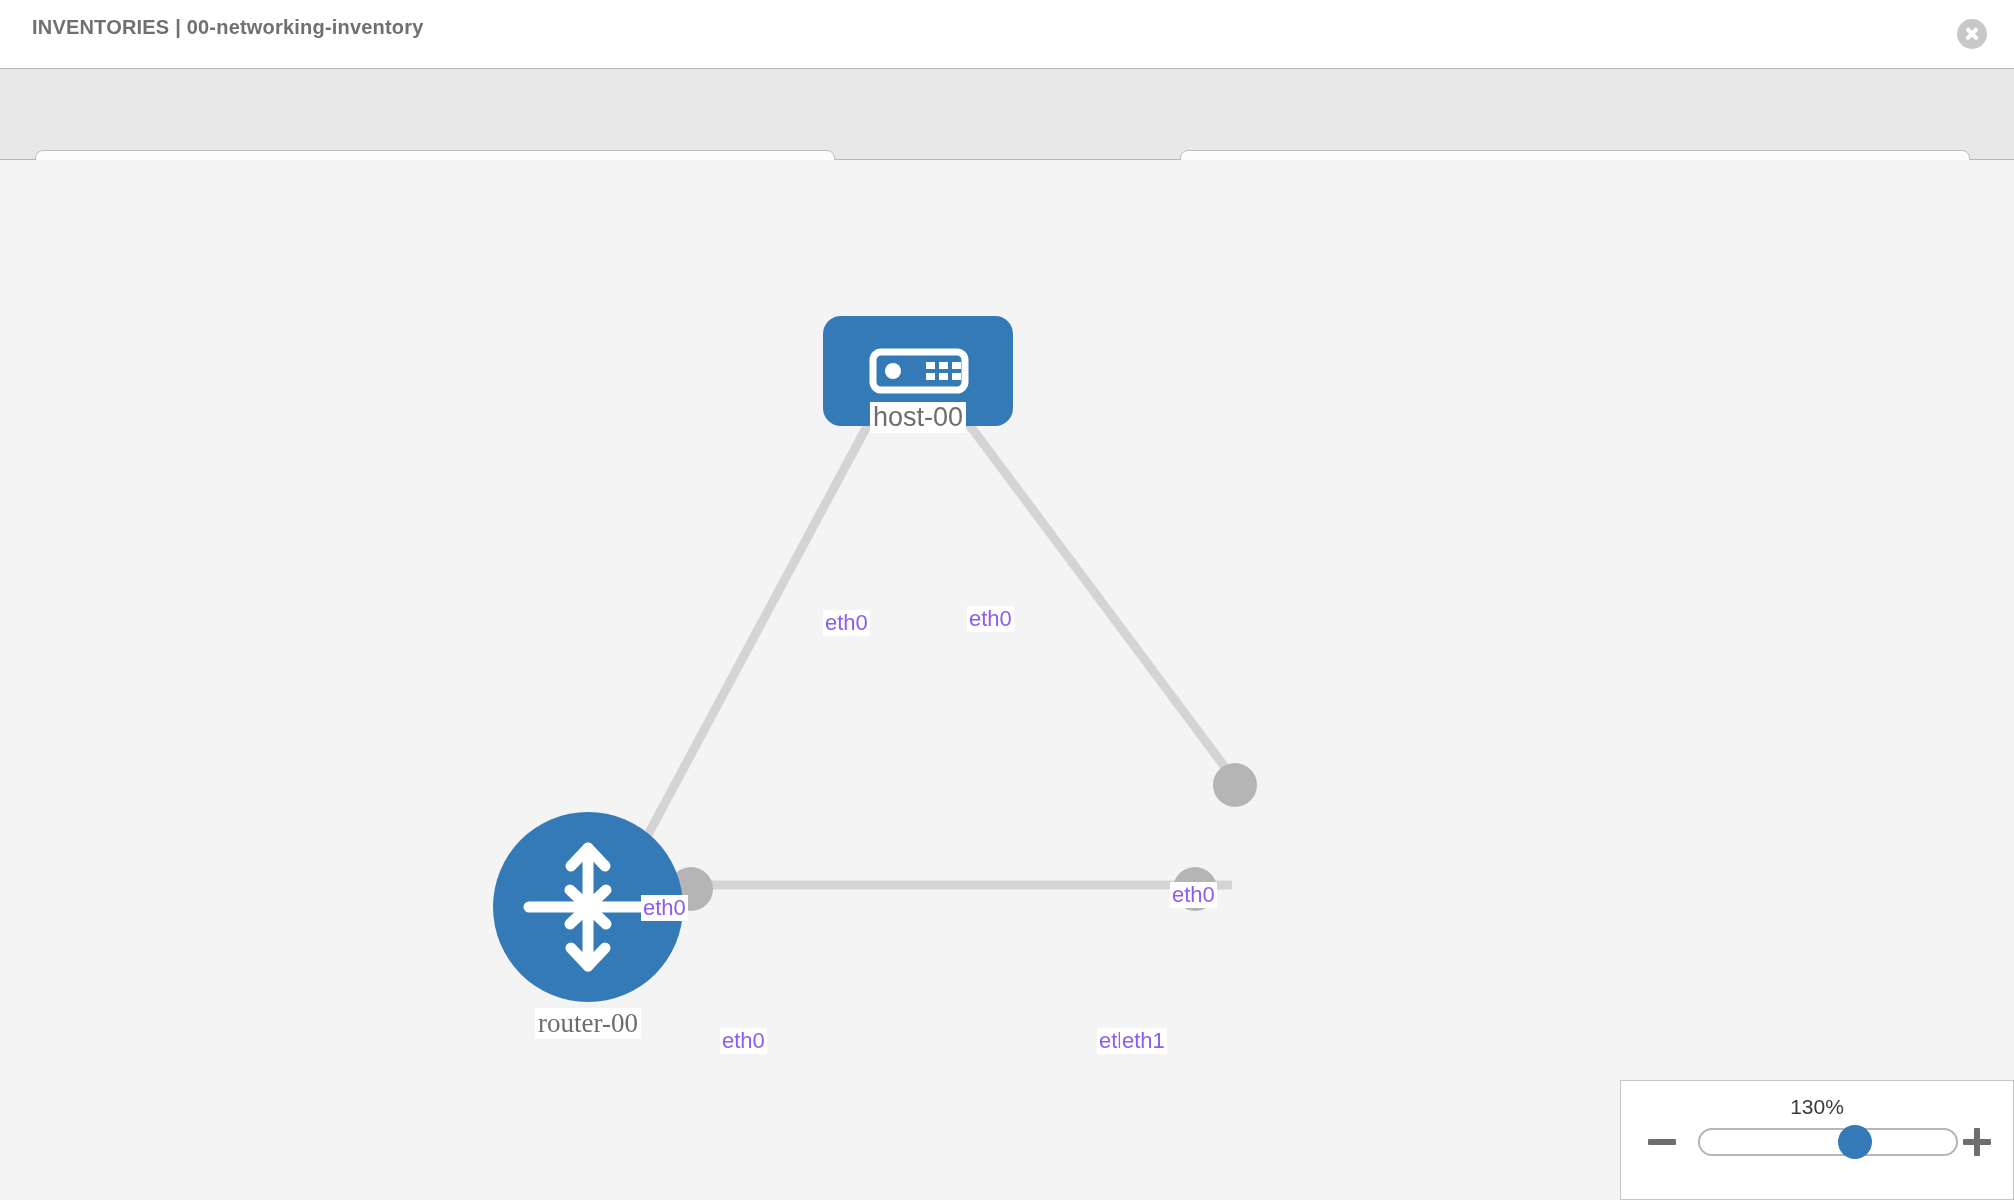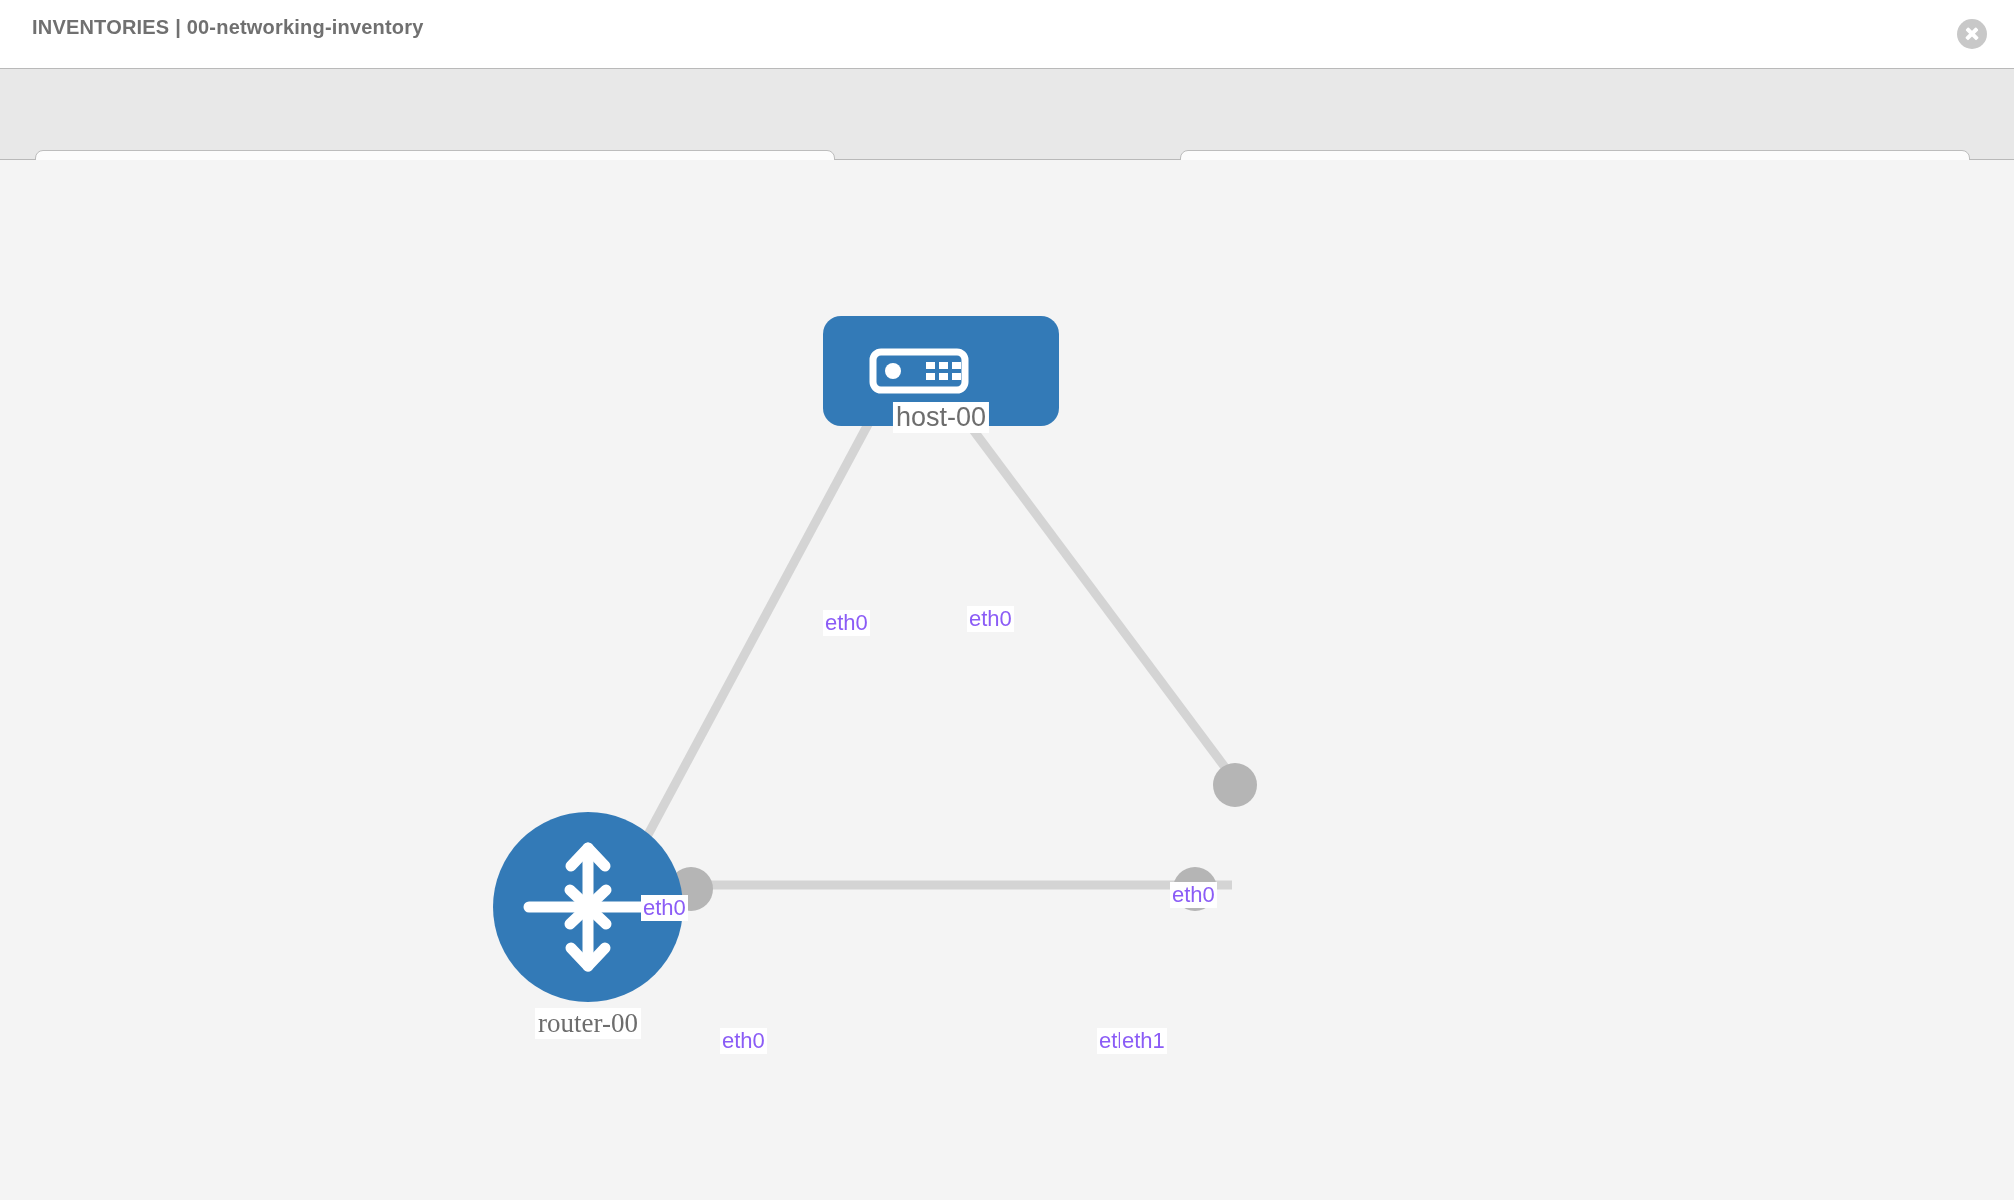--- a/index.html
+++ b/index.html
@@ -159,21 +159,21 @@
     position: absolute;
     left: 50%;
     transform: translateX(-50%);
     font-size: 27px;
     color: #6d6d6d;
     background: #ffffff;
     padding: 0 3px;
     white-space: nowrap;
   }
 
-  #node-host   { left: 823px; top: 156px; width: 190px; height: 110px; padding-left: 46px; }
+  #node-host   { left: 823px; top: 156px; width: 190px; height: 110px; }
   #node-router { left: 493px; top: 652px; width: 190px; height: 190px; font-family: Liberation Serif, serif; }
   #node-switch { left: 1208px; top: 650px; width: 190px; height: 190px; }
 
   #node-host .node-label   { top: 86px; }
   #node-router .node-label { top: 196px; }
   #node-switch .node-label { top: 194px; }
 
   
   .port-label {
     position: absolute;
@@ -354,14 +354,23 @@
     <div class="port-label" style="left:823px; top:450px;">eth0</div>
     <div class="port-label" style="left:967px; top:446px;">eth0</div>
     <div class="port-label" style="left:641px; top:735px;">eth0</div>
     <div class="port-label" style="left:720px; top:868px;">eth0</div>
     <div class="port-label" style="left:1170px; top:722px;">eth0</div>
     <div class="port-label" style="left:1097px; top:868px;">eth0</div>
     <div class="port-label" style="left:1120px; top:868px;text-align:right;">eth1</div>
 
   </div>
 
+  <div class="zoom-panel">
+    <div class="zoom-value">130%</div>
+    <div class="zoom-minus"></div>
+    <div class="zoom-slider">
+      <div class="zoom-track"></div>
+      <div class="zoom-thumb"></div>
+    </div>
+    <div class="zoom-plus"></div>
+  </div>
 
 </div>
 
 </body></html>

